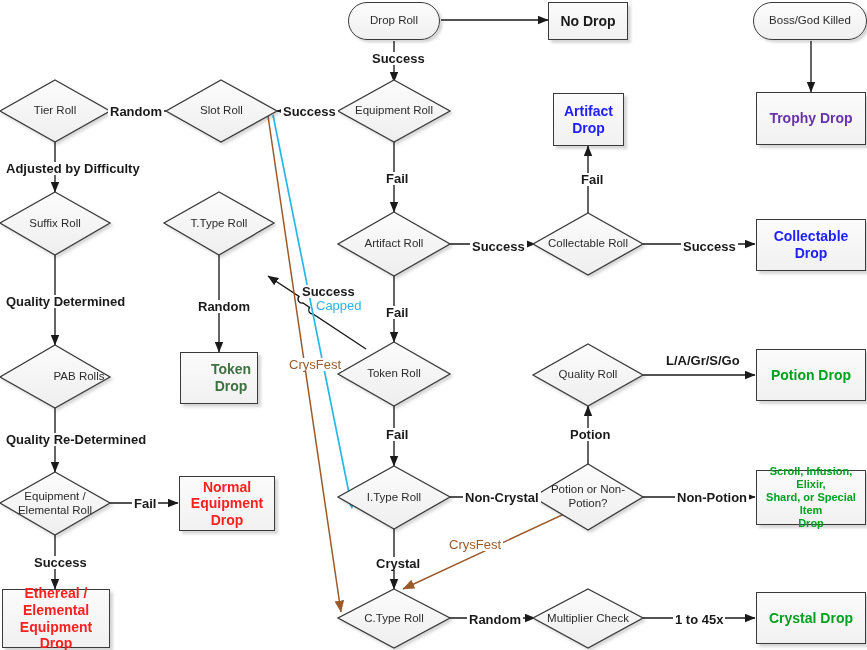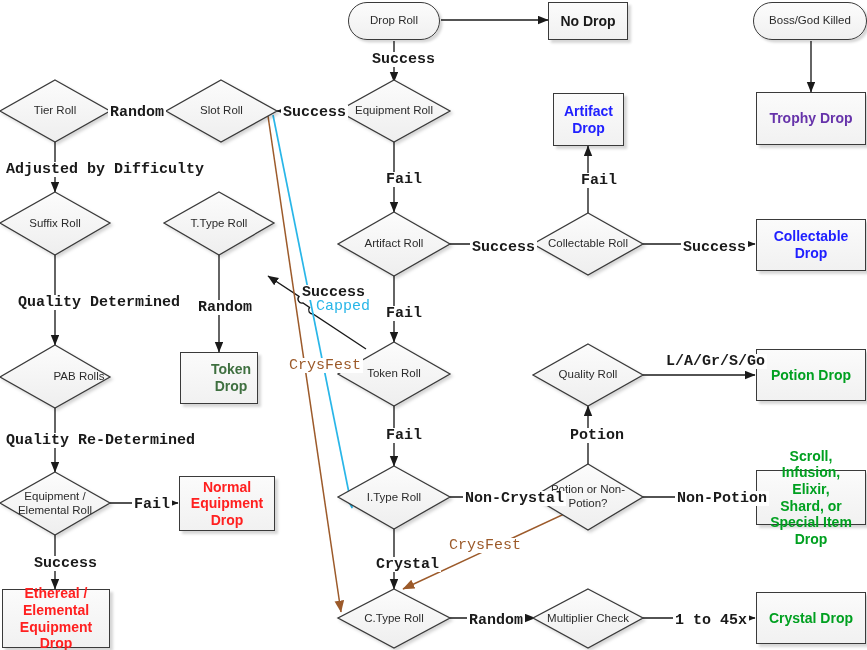--- a/index.html
+++ b/index.html
@@ -60,29 +60,28 @@
     border: 1.3px solid #3a3a3a;
     border-radius: 19px;
     background: linear-gradient(180deg, #fcfcfc 0%, #f0f0f0 100%);
     box-shadow: 2.5px 2.5px 2.5px rgba(0,0,0,0.16);
     font-size: 11.5px;
     color: #2b2b2b;
   }
   
   .elabel {
     position: absolute;
-    font-size: 15px;
+    font-size: 13px;
     font-weight: bold;
     color: #1a1a1a;
     white-space: nowrap;
     background: #ffffff;
     padding: 0 2px;
     z-index: 5;
     line-height: 1;
-    font-family: Liberation Mono, monospace;
   }
   .elabel.cyan  { color: #29b6e8; font-weight: normal; margin-left: 24px; }
   .elabel.brown { color: #9c5a2a; font-weight: normal; }
 </style>
 </head>
 <body>
 
 <div id="canvas">
 
   <svg id="wires" viewBox="0 0 867 650" xmlns="http://www.w3.org/2000/svg">
@@ -205,21 +204,21 @@
   <div class="node boxnode" style="left:180px;top:352px;width:78px;height:52px;color:#3f7040;padding-left:29px;">
     <span>Token Drop</span>
   </div>
   <div class="node boxnode" style="left:756px;top:349px;width:110px;height:52px;color:#00a020;">
     <span>Potion Drop</span>
   </div>
   <div class="node boxnode" style="left:179px;top:476px;width:96px;height:55px;color:#ff2020;white-space:pre-line;">
     <span>Normal Equipment
 Drop</span>
   </div>
-  <div class="node boxnode" style="left:756px;top:470px;width:110px;height:55px;color:#00a020;white-space:pre-line;font-size:14px;">
+  <div class="node boxnode" style="left:756px;top:470px;width:110px;height:55px;color:#00a020;white-space:pre-line;font-size:11px;">
     <span>Scroll, Infusion, Elixir,
 Shard, or Special Item
 Drop</span>
   </div>
   <div class="node boxnode" style="left:2px;top:589px;width:108px;height:59px;color:#ff2020;white-space:pre-line;">
     <span>Ethereal / Elemental
 Equipment Drop</span>
   </div>
   <div class="node boxnode" style="left:756px;top:592px;width:110px;height:52px;color:#00a020;">
     <span>Crystal Drop</span>
@@ -274,21 +273,21 @@
   </div>
 
   <div class="elabel" style="left:370px;top:52px;">Success</div>
   <div class="elabel" style="left:108px;top:105px;">Random</div>
   <div class="elabel" style="left:281px;top:105px;">Success</div>
   <div class="elabel" style="left:4px;top:162px;">Adjusted by Difficulty</div>
   <div class="elabel" style="left:384px;top:172px;">Fail</div>
   <div class="elabel" style="left:579px;top:173px;">Fail</div>
   <div class="elabel" style="left:470px;top:240px;">Success</div>
   <div class="elabel" style="left:681px;top:240px;">Success</div>
-  <div class="elabel" style="left:16px;top:295px;">Quality Determined</div>
+  <div class="elabel" style="left:4px;top:295px;">Quality Determined</div>
   <div class="elabel" style="left:196px;top:300px;">Random</div>
   <div class="elabel" style="left:300px;top:285px;">Success</div>
   <div class="elabel cyan" style="left:290px;top:299px;">Capped</div>
   <div class="elabel" style="left:384px;top:306px;">Fail</div>
   <div class="elabel brown" style="left:287px;top:358px;">CrysFest</div>
   <div class="elabel" style="left:664px;top:354px;">L/A/Gr/S/Go</div>
   <div class="elabel" style="left:568px;top:428px;">Potion</div>
   <div class="elabel" style="left:4px;top:433px;">Quality Re-Determined</div>
   <div class="elabel" style="left:384px;top:428px;">Fail</div>
   <div class="elabel" style="left:132px;top:497px;">Fail</div>

